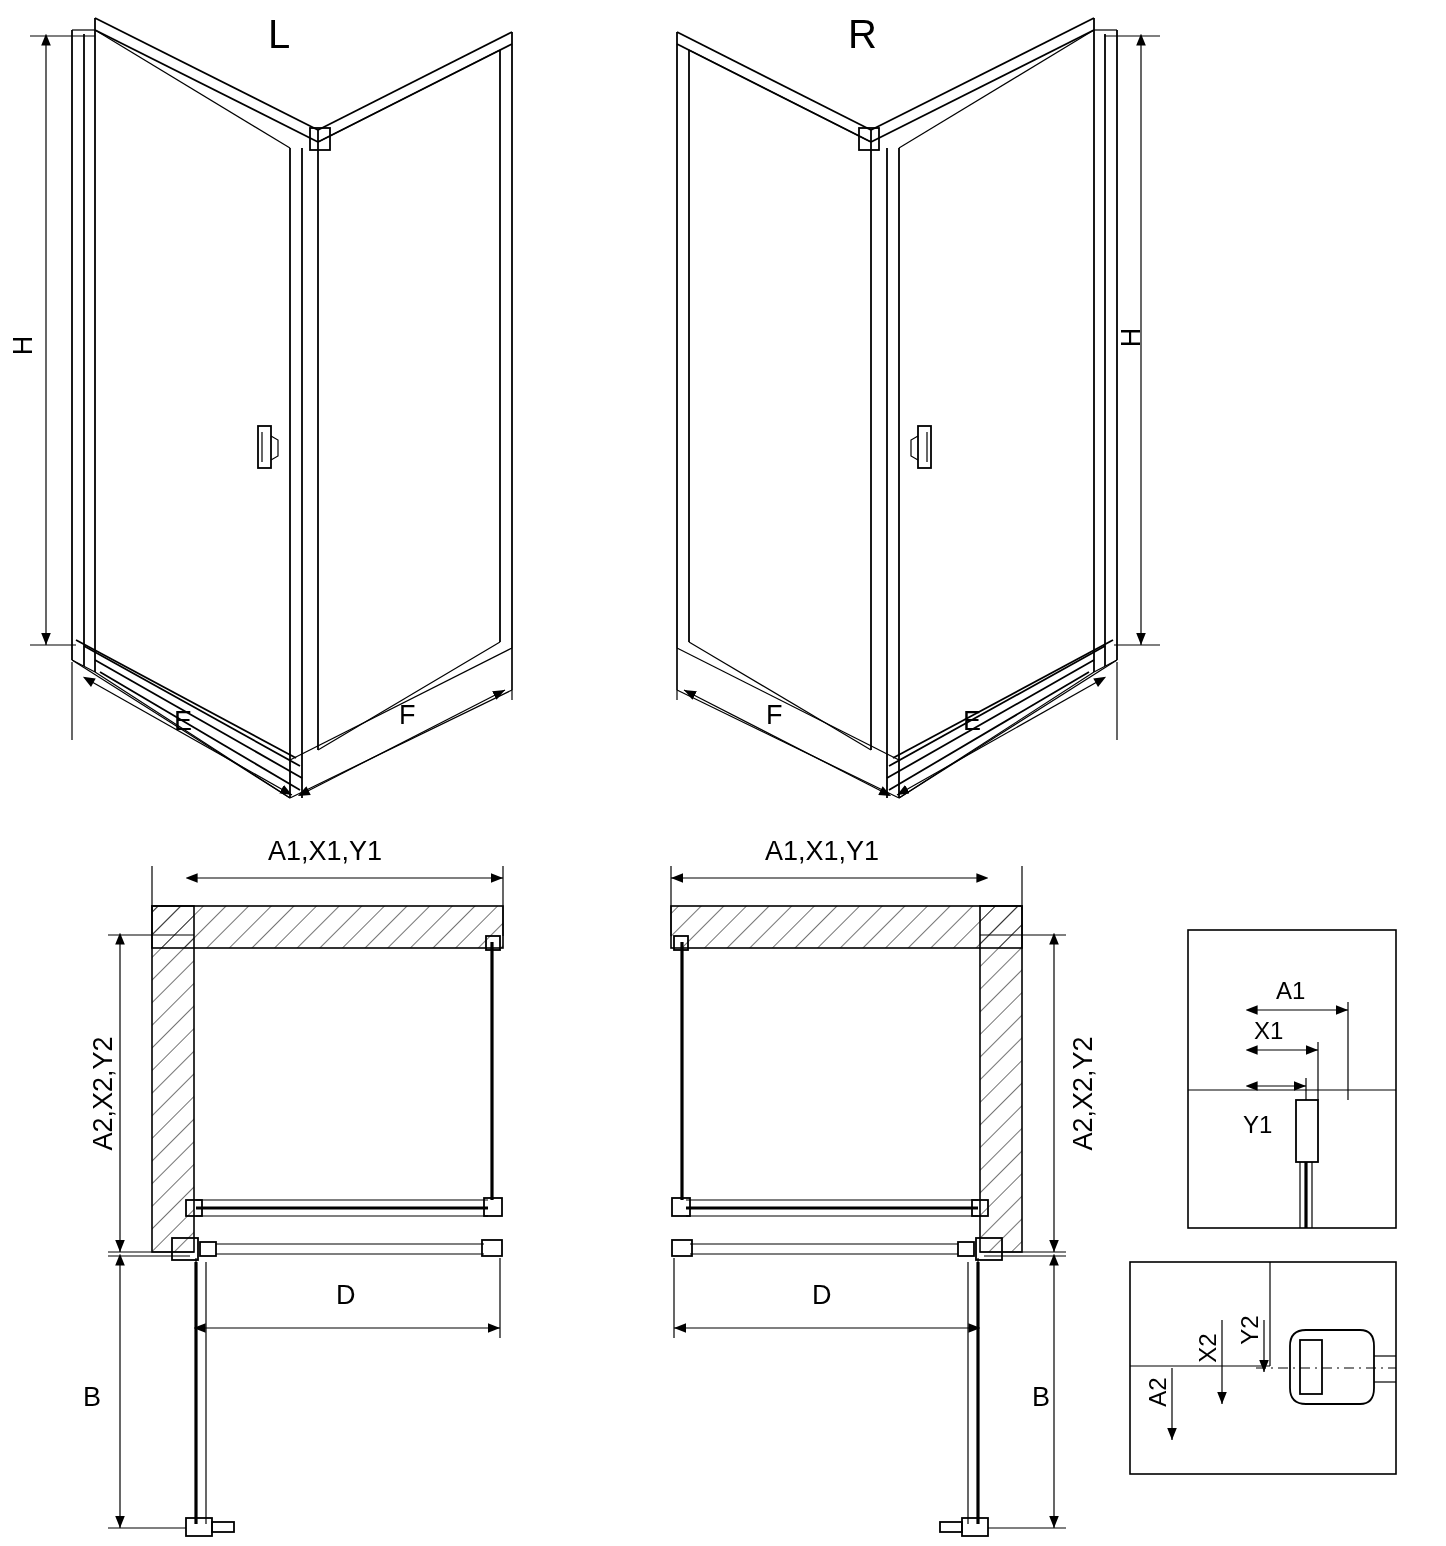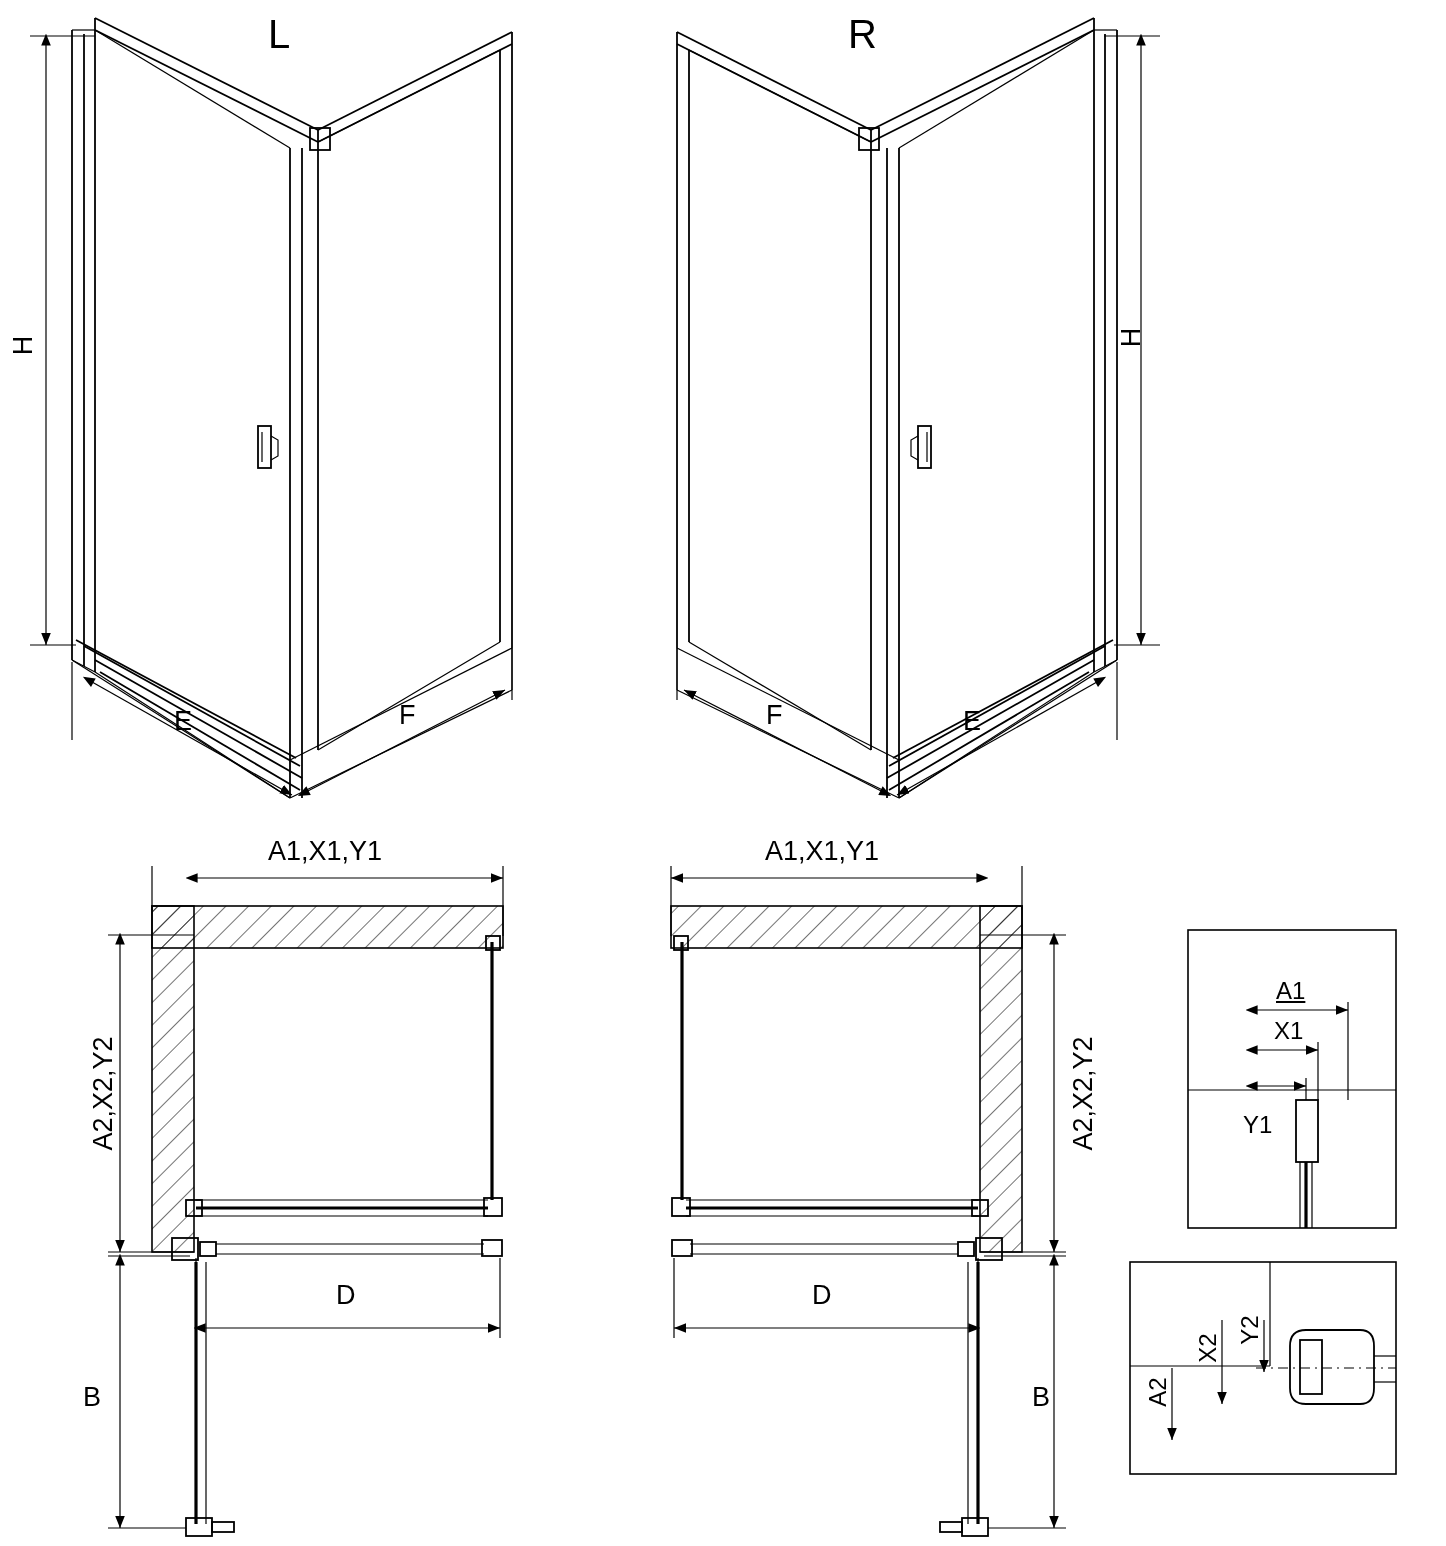--- a/index.html
+++ b/index.html
@@ -292,21 +292,21 @@
   <div class="lbl dim" style="left:268px;top:836px;">A1,X1,Y1</div>
   <div class="lbl dim rot90" style="left:13px;top:1078px;width:180px;text-align:center;">A2,X2,Y2</div>
   <div class="lbl dim" style="left:336px;top:1280px;">D</div>
   <div class="lbl dim" style="left:83px;top:1382px;">B</div>
 
   <div class="lbl dim" style="left:765px;top:836px;">A1,X1,Y1</div>
   <div class="lbl dim rot90" style="left:993px;top:1078px;width:180px;text-align:center;">A2,X2,Y2</div>
   <div class="lbl dim" style="left:812px;top:1280px;">D</div>
   <div class="lbl dim" style="left:1032px;top:1382px;">B</div>
 
-  <div class="lbl dim-sm" style="left:1276px;top:977px;text-decoration:underline;">A1</div>
-  <div class="lbl dim-sm" style="left:1254px;top:1017px;margin-left:20px;">X1</div>
+  <div class="lbl dim-sm" style="left:1276px;top:977px;">A1</div>
+  <div class="lbl dim-sm" style="left:1254px;top:1017px;">X1</div>
   <div class="lbl dim-sm" style="left:1243px;top:1111px;">Y1</div>
 
   <div class="lbl dim-sm rot90" style="left:1138px;top:1378px;width:40px;text-align:center;">A2</div>
   <div class="lbl dim-sm rot90" style="left:1188px;top:1334px;width:40px;text-align:center;">X2</div>
   <div class="lbl dim-sm rot90" style="left:1230px;top:1316px;width:40px;text-align:center;">Y2</div>
 
 </div>
 
 </body></html>

